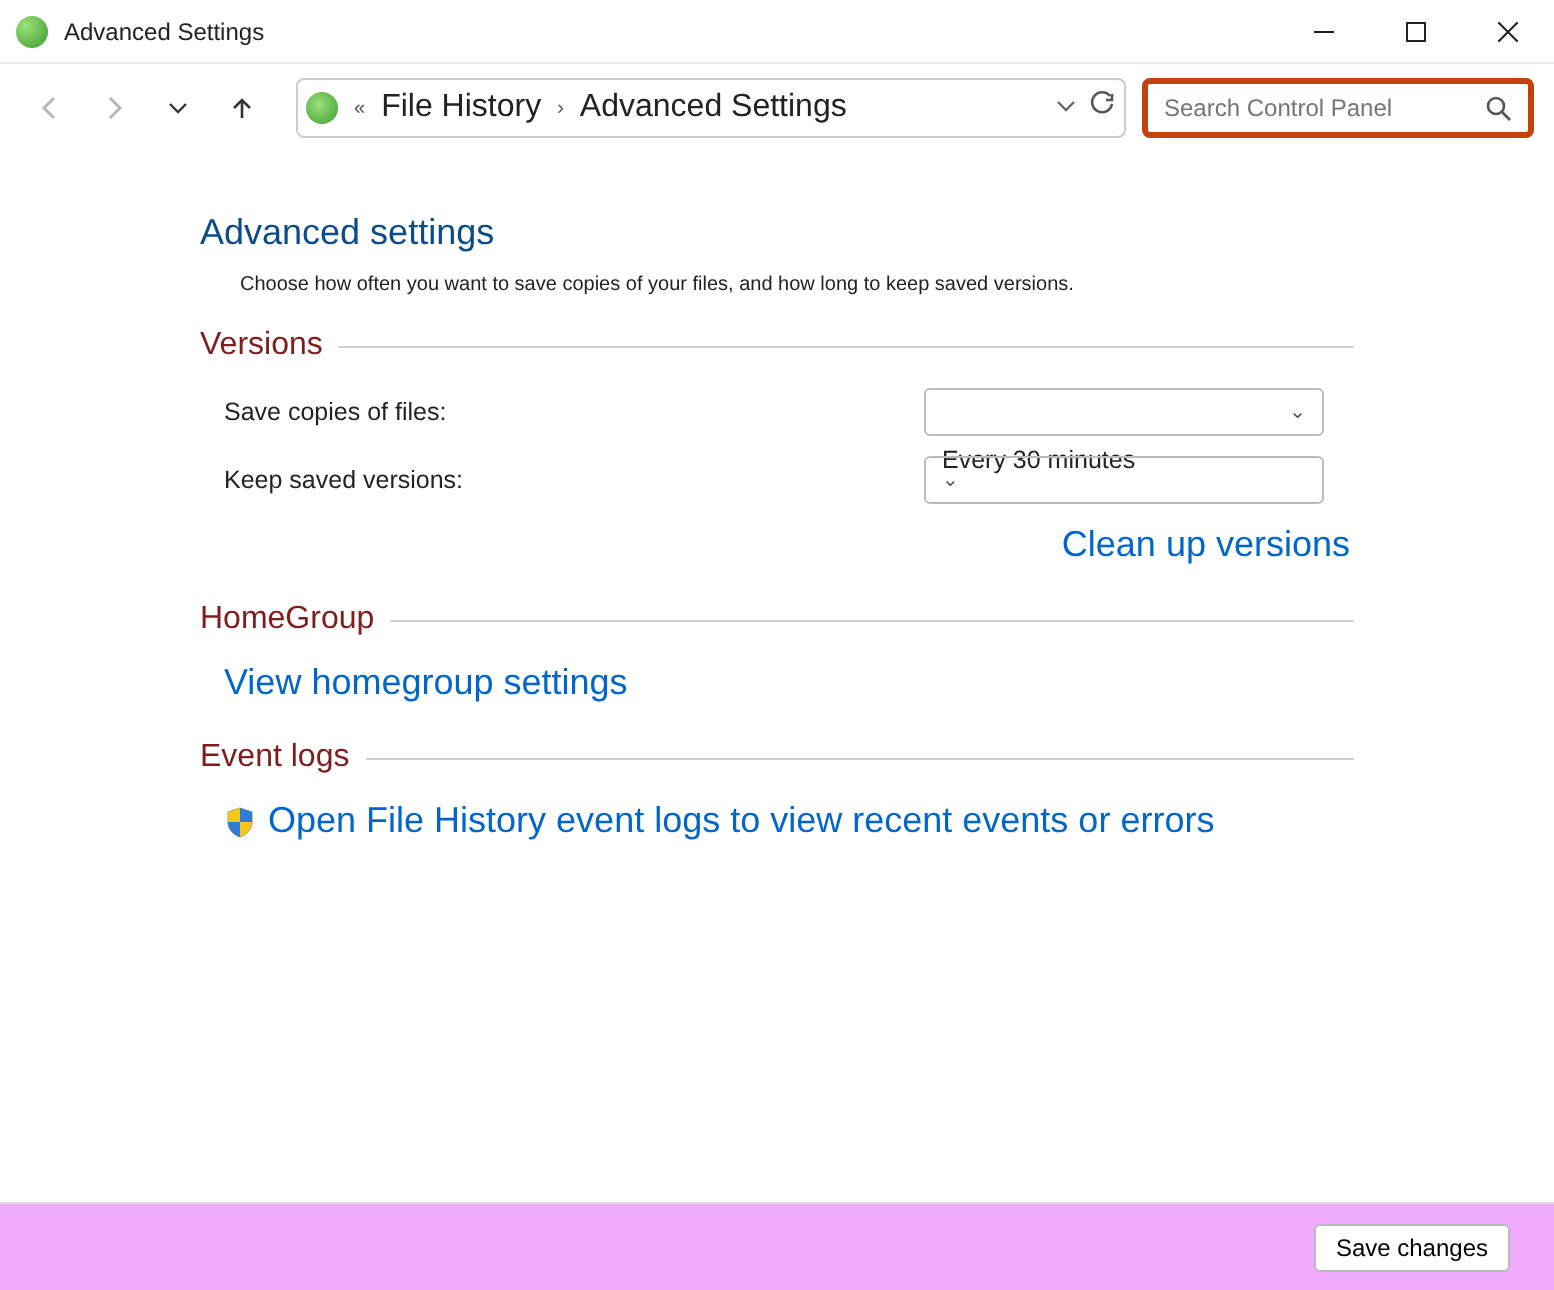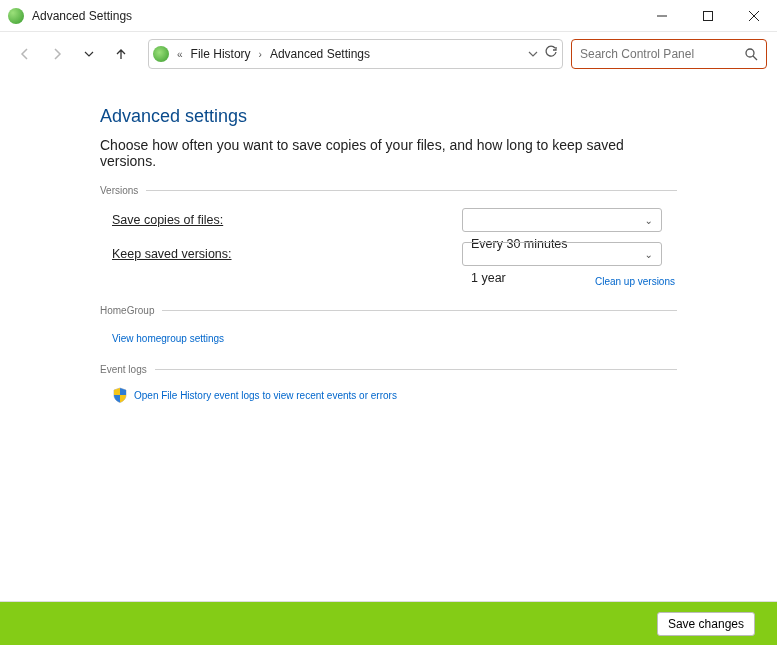--- a/index.html
+++ b/index.html
@@ -12,47 +12,47 @@
   .win-btns { display: flex; height: 100%; }
   .win-btn { width: 46px; display: flex; align-items: center; justify-content: center; cursor: pointer; }
   .win-btn svg { width: 10px; height: 10px; }
 
   
   .navbar { height: 44px; display: flex; align-items: center; padding: 0 10px; gap: 2px; }
   .nav-btn { width: 30px; height: 30px; display: flex; align-items: center; justify-content: center; border-radius: 3px; cursor: pointer; }
   .nav-btn.disabled { opacity: .35; cursor: default; }
   .address { flex: 1; height: 30px; border: 1px solid #ccc; border-radius: 4px; display: flex; align-items: center; padding: 0 4px; margin: 0 6px 0 10px; }
   .address .fh-icon { width: 16px; height: 16px; margin-right:4px; background: radial-gradient(circle at 40% 40%, #9be07a, #3a9c2e); border-radius: 50%; position:relative; }
-  .address .crumb { font-size: 12px; color: #222; padding: 0 4px; white-space: nowrap; cursor:pointer; }
+  .address .crumb { font-size: 16px; color: #222; padding: 0 4px; white-space: nowrap; cursor:pointer; }
   .address .sep { font-size: 10px; color: #555; padding: 0 4px; }
   .address-right { margin-left: auto; display:flex; align-items:center; gap:6px; }
-  .searchbox { width: 196px; height: 30px; border: 1px solid #c2410c; border-radius: 4px; display: flex; align-items: center; padding: 0 8px; }
+  .searchbox { width: 196px; height: 30px; border: 3px solid #c2410c; border-radius: 4px; display: flex; align-items: center; padding: 0 8px; }
   .searchbox input { border: none; outline: none; flex: 1; font-size: 12px; color:#666; }
 
   
   .content { padding: 30px 100px 0 100px; color:#222; }
   .page-title { color: #0a4b8c; font-size: 18px; font-weight: 400; margin-bottom: 10px; }
-  .intro { font-size: 14px; margin-bottom: 16px; }
+  .intro { font-size: 10px; margin-bottom: 16px; margin-left: 20px; }
   .section-head { display:flex; align-items:center; gap:8px; margin-bottom:12px; }
-  .section-head .label { color:#737373; font-size:10px; }
+  .section-head .label { color:#7f1d1d; font-size:16px; }
   .section-head .rule { flex:1; height:1px; background:#d0d0d0; }
   .row { display:flex; align-items:center; margin-bottom:10px; padding-left:12px; }
-  .row .lbl { font-size:12.5px; width:350px;text-decoration:underline; }
+  .row .lbl { font-size:12.5px; width:350px; }
   .select { width:200px; height:24px; border:1px solid #bbb; border-radius:3px; display:flex; align-items:center; padding:0 8px; cursor:pointer; position:relative; }
   .select .val { font-size:12.5px; flex:1;margin-top:48px; }
   .select .chev { font-size:10px; color:#555; }
   .cleanup-row { display:flex; justify-content:flex-end; padding-right:2px; margin-bottom:18px; }
-  .link { color:#0066cc; font-size:10px; cursor:pointer; }
+  .link { color:#0066cc; font-size:18px; cursor:pointer; }
   .hg-text { padding-left:12px; font-size:12.5px; margin-bottom:4px; }
   .hg-link { padding-left:12px; margin-bottom:18px;margin-top:12px; }
   .ev-row { padding-left:12px; display:flex; align-items:center; gap:6px; }
   .shield { width:16px; height:16px; display:inline-block; }
 
   
-  .footer { position:absolute; bottom:0; left:0; right:0; height:44px; border-top:1px solid #ddd; background:#84cc16; display:flex; justify-content:flex-end; align-items:center; padding-right:22px; gap:8px; }
+  .footer { position:absolute; bottom:0; left:0; right:0; height:44px; border-top:1px solid #ddd; background:#f0abfc; display:flex; justify-content:flex-end; align-items:center; padding-right:22px; gap:8px; }
   .btn { min-width:86px; height:24px; border:1px solid #bbb; border-radius:3px; background:#fff; font-size:12px; cursor:pointer; padding:0 10px; }
 </style>
 </head>
 <body>
 
 <div class="titlebar">
   <div class="app-icon"></div>
   <div class="title">Advanced Settings</div>
   <div class="win-btns">
     <div class="win-btn">
@@ -133,21 +133,20 @@
   <div class="row">
     <span class="lbl">Save copies of files:</span>
     <div class="select">
       <span class="val">Every 30 minutes</span>
       <span class="chev">⌄</span>
     </div>
   </div>
   <div class="row">
     <span class="lbl">Keep saved versions:</span>
     <div class="select">
-      <span class="val">1 year</span>
       <span class="chev">⌄</span>
     </div>
   </div>
   <div class="cleanup-row">
     <span class="link">Clean up versions</span>
   </div>
 
   <div class="section-head">
     <span class="label">HomeGroup</span>
     <div class="rule"></div>

